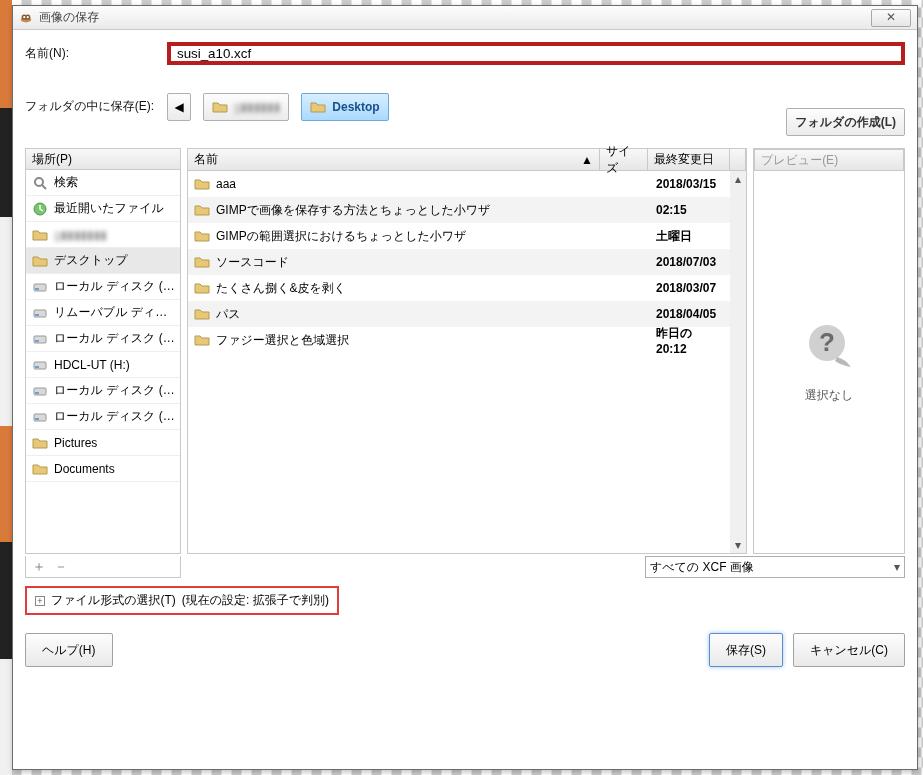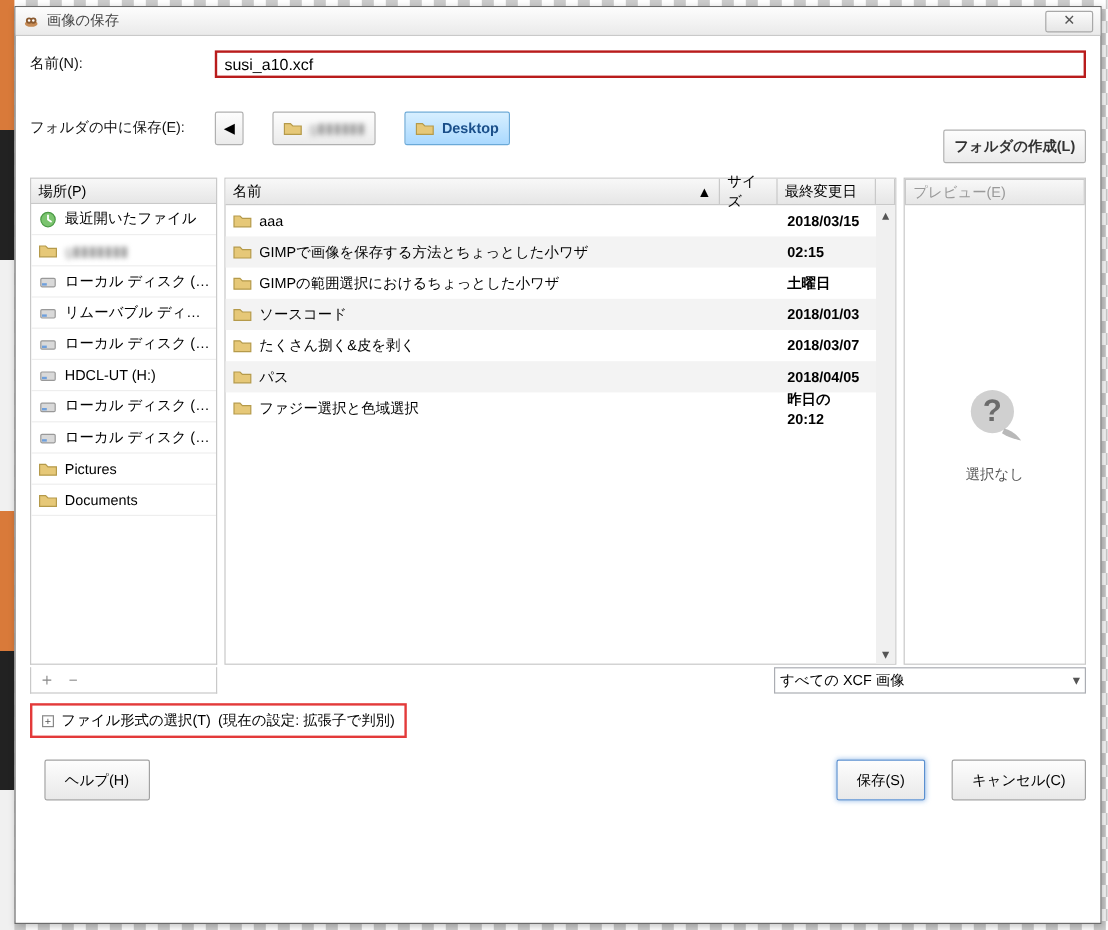--- a/index.html
+++ b/index.html
@@ -30,25 +30,25 @@
 .title-icon svg { width:14px; height:14px; }
 .title-text { color:#444; }
 .close-btn {
   margin-left:auto; width:40px; height:18px;
   border:1px solid #a8a8a8; border-radius:2px;
   background: linear-gradient(#fbfbfb,#e6e6e6);
   display:flex; align-items:center; justify-content:center;
   font-family: Georgia, serif; color:#555;
 }
 .content { padding: 12px; }
-.row { display:flex; align-items:center; gap:24px; }
+.row { display:flex; align-items:center; gap:12px; }
 .label { width:130px; color:#111; }
 .name-input {
   flex:1; height:23px; padding:2px 6px;
-  border:2px solid #b91c1c; background:#fff;
+  border:4px solid #b91c1c; background:#fff;
 }
 .mt { margin-top:12px; }
 .chip-btn, .chip-btn-active {
   height:28px; border:1px solid #b0b0b0; border-radius:2px;
   padding:0 8px; display:flex; align-items:center; gap:6px;
   background: linear-gradient(#fdfdfd,#ebebeb);
 }
 .chip-btn.small { width:24px; padding:0; justify-content:center; }
 .chip-btn-active { background: linear-gradient(#d7efff,#aad9ff); border-color:#6aa9d8; color:#1a4f8a; font-weight:700; }
 .create-folder { margin-left:auto; font-weight:700; color:#333;margin-top:31px; }
@@ -79,21 +79,21 @@
 .preview-body { flex:1; display:flex; flex-direction:column; align-items:center; justify-content:center; gap:14px; color:#555; }
 .preview-qmark { width:52px; height:52px; position:relative; }
 .preview-qmark svg { width:52px; height:52px; }
 .plusminus { height:22px; display:flex; align-items:center; gap:8px; padding:0 6px; color:#888; border:1px solid #c9c9c9; border-top:none; width:156px; }
 .bottom-row { display:flex; align-items:center; gap:6px; margin-top:2px; }
 .filter-select { margin-left:auto; width:260px; height:22px; border:1px solid #abadb3; padding:0 4px; display:flex; align-items:center; background:#fff; }
 .filter-select .caret { margin-left:auto; color:#555; }
 .filetype-box { margin-top:8px; display:inline-flex; align-items:center; gap:6px; padding:4px 8px; border:2px solid #e33a3a; }
 .expander-plus { width:10px; height:10px; border:1px solid #888; font-size:9px; line-height:8px; text-align:center; color:#555; }
 .action-row { display:flex; align-items:center; margin-top:18px; gap:10px; }
-.btn { height:22px; padding:16px 16px; border:1px solid #a2a2a2; border-radius:2px; background:linear-gradient(#fdfdfd,#e9e9e9); display:flex; align-items:center;margin-left:12px; }
+.btn { height:22px; padding:16px 16px; border:1px solid #a2a2a2; border-radius:2px; background:linear-gradient(#fdfdfd,#e9e9e9); display:flex; align-items:center; }
 .btn.primary { border-color:#5a8fcf; box-shadow:0 0 4px rgba(90,150,220,0.6); }
 .blurred { filter: blur(2px); color:#999; }
 </style>
 </head>
 <body>
 
 <div class="edge-strip"></div>
 
 <div class="window">
   <div class="titlebar">
@@ -140,33 +140,50 @@
       <div class="chip-btn create-folder">フォルダの作成(L)</div>
     </div>
 
     <div class="panel-row">
       <div class="places">
         <div class="col-head">場所(P)</div>
         <div class="places-list" id="places-list">
             <div class="place-item">
               <span class="pic">
                 <svg viewBox="0 0 16 16">
+                  <circle cx="7" cy="7" r="4" fill="none" stroke="#888" stroke-width="2"></circle>
+                  <line x1="10" y1="10" x2="14" y2="14" stroke="#888" stroke-width="2"></line>
+                </svg>
+              </span>
+              <span>検索</span>
+            </div>
+            <div class="place-item">
+              <span class="pic">
+                <svg viewBox="0 0 16 16">
                   <circle cx="8" cy="8" r="6" fill="#7bc46f" stroke="#4a9944"></circle>
                   <path d="M8 4v4l3 2" stroke="#fff" stroke-width="1.5" fill="none"></path>
                 </svg>
               </span>
               <span>最近開いたファイル</span>
             </div>
             <div class="place-item">
               <span class="pic">
                 <svg viewBox="0 0 16 16">
                   <path d="M1 4h5l2 2h7v7H1z" fill="#e6c878" stroke="#b59a4a"></path>
                 </svg>
               </span>
               <span class="blurred">g▮▮▮▮▮▮▮</span>
+            </div>
+            <div class="place-item sel">
+              <span class="pic">
+                <svg viewBox="0 0 16 16">
+                  <path d="M1 4h5l2 2h7v7H1z" fill="#e6c878" stroke="#b59a4a"></path>
+                </svg>
+              </span>
+              <span>デスクトップ</span>
             </div>
             <div class="place-item">
               <span class="pic">
                 <svg viewBox="0 0 16 16">
                   <rect x="2" y="5" width="12" height="7" rx="1" fill="#d9d9d9" stroke="#999"></rect>
                   <rect x="3" y="9" width="4" height="2" fill="#6fa0dc"></rect>
                 </svg>
               </span>
               <span>ローカル ディスク (…</span>
             </div>
@@ -285,21 +302,21 @@
               <div class="file-row">
                 <div class="file-name">
                   <span class="pic">
                     <svg viewBox="0 0 16 16">
                       <path d="M1 4h5l2 2h7v7H1z" fill="#e6c878" stroke="#b59a4a"></path>
                     </svg>
                   </span>
                   <span>ソースコード</span>
                 </div>
                 <div class="file-size"></div>
-                <div class="file-date">2018/01/03</div>
+                <div class="file-date">2018/07/03</div>
               </div>
               <div class="file-row">
                 <div class="file-name">
                   <span class="pic">
                     <svg viewBox="0 0 16 16">
                       <path d="M1 4h5l2 2h7v7H1z" fill="#e6c878" stroke="#b59a4a"></path>
                     </svg>
                   </span>
                   <span>たくさん捌く&amp;皮を剥く</span>
                 </div>

